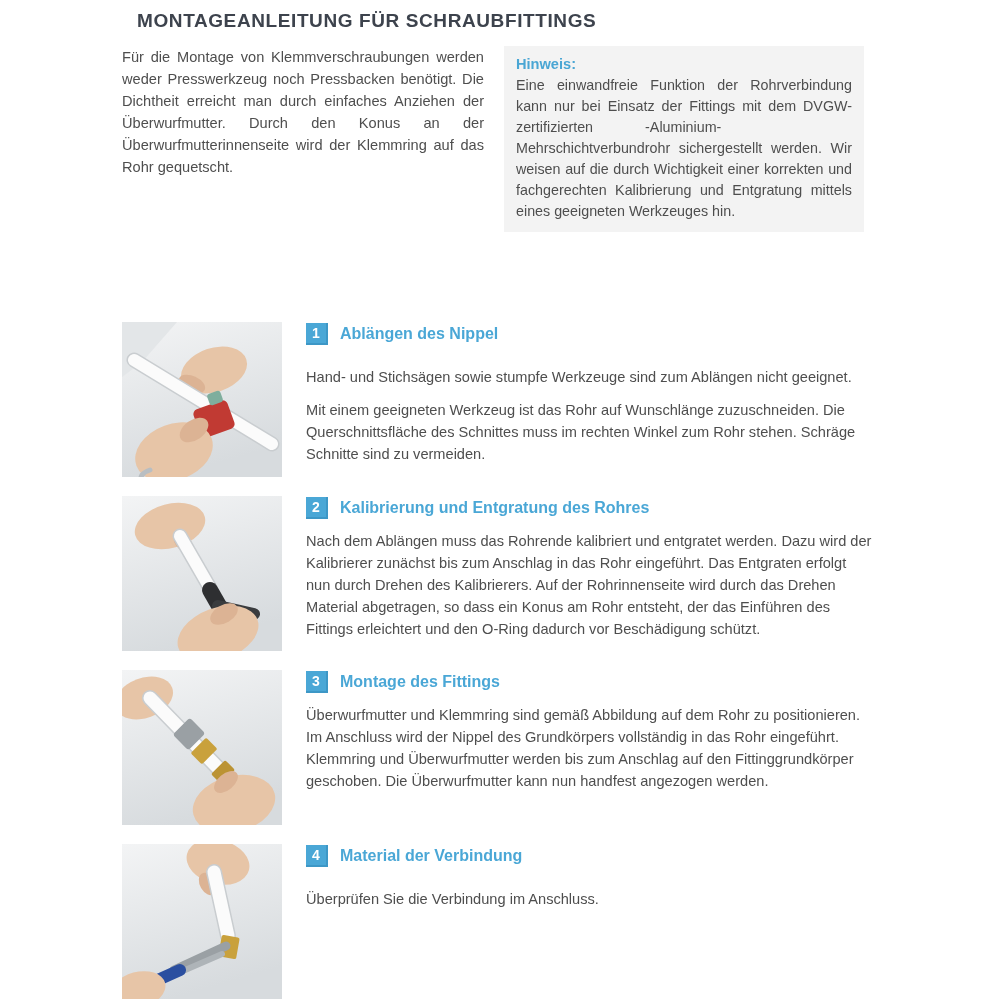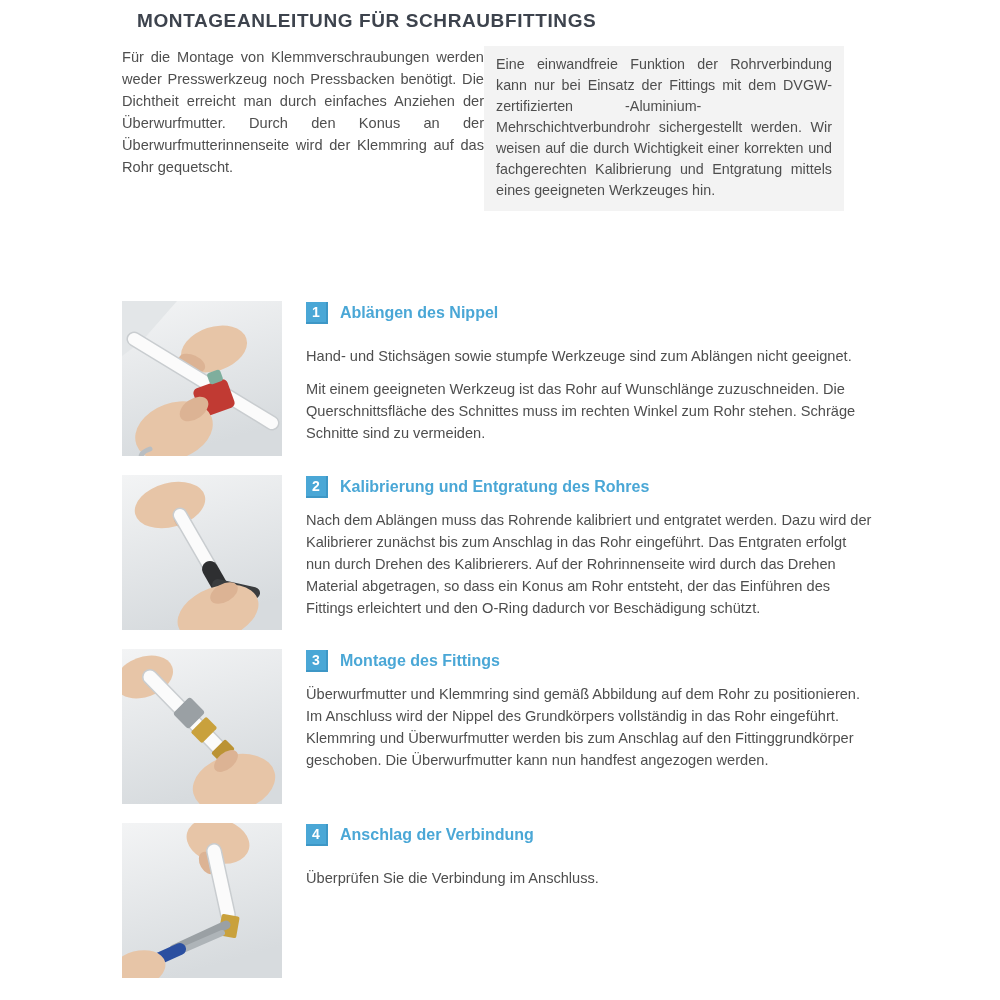--- a/index.html
+++ b/index.html
@@ -15,20 +15,21 @@
   .page-title {
     margin-left: 15px;
     font-size: 19px;
     font-weight: bold;
     letter-spacing: 0.6px;
     color: #3d434d;
   }
 
   .intro-row {
     display: flex;
+    gap: 20px;
     margin-top: 14px;
     align-items: flex-start;
   }
   .intro-text {
     width: 362px;
     font-size: 14.6px;
     line-height: 22px;
     text-align: justify;
     color: #4e4e4e;
     hyphens: auto;
@@ -101,20 +102,21 @@
 <body>
 
 <div class="page">
 
   <h1 class="page-title">MONTAGEANLEITUNG FÜR SCHRAUBFITTINGS</h1>
 
   <div class="intro-row">
     <p class="intro-text">Für die Montage von Klemmverschraubungen werden weder Presswerkzeug noch Pressbacken benötigt. Die Dichtheit erreicht man durch einfaches Anziehen der Überwurfmutter. Durch den Konus an der Überwurfmutterinnenseite wird der Klemmring auf das Rohr gequetscht.</p>
 
     <div class="note-box">
+      <div class="note-title">Hinweis:</div>
       <p class="note-text"><span>Eine einwandfreie Funktion der Rohrverbindung kann nur bei Einsatz der Fittings mit dem DVGW-zertifizierten</span><span class="brand-gap"></span><span>-Aluminium-Mehrschichtverbundrohr sichergestellt werden. Wir weisen auf die durch Wichtigkeit einer korrekten und fachgerechten Kalibrierung und Entgratung mittels eines geeigneten Werkzeuges hin.</span></p>
     </div>
   </div>
 
   <div class="steps">
 
     <div class="step">
       <svg class="step-photo" viewBox="0 0 160 155">
         <defs>
           <linearGradient id="bg1" x1="0" y1="0" x2="0.3" y2="1">
@@ -195,20 +197,20 @@
         <line x1="92" y1="28" x2="106" y2="92" stroke="#fbfbfb" stroke-width="13" stroke-linecap="round"></line>
         <rect x="98" y="92" width="18" height="22" rx="2" fill="#c9a13c" transform="rotate(10 107 103)"></rect>
         <line x1="104" y1="102" x2="52" y2="126" stroke="#9aa0a4" stroke-width="9" stroke-linecap="round"></line>
         <line x1="100" y1="110" x2="54" y2="130" stroke="#aeb4b8" stroke-width="6" stroke-linecap="round"></line>
         <line x1="58" y1="126" x2="18" y2="144" stroke="#2b4fa0" stroke-width="12" stroke-linecap="round"></line>
         <ellipse cx="16" cy="146" rx="28" ry="18" fill="#e7c5a7" transform="rotate(-15 16 146)"></ellipse>
       </svg>
       <div class="step-content">
         <div class="step-header">
           <span class="step-badge">4</span>
-          <span class="step-title">Anschlag der Verbindung</span>
+          <span class="step-title">Material der Verbindung</span>
         </div>
         <p class="step-body step-body2">Überprüfen Sie die Verbindung im Anschluss.</p>
       </div>
     </div>
 
   </div>
 </div>
 
 </body></html>

